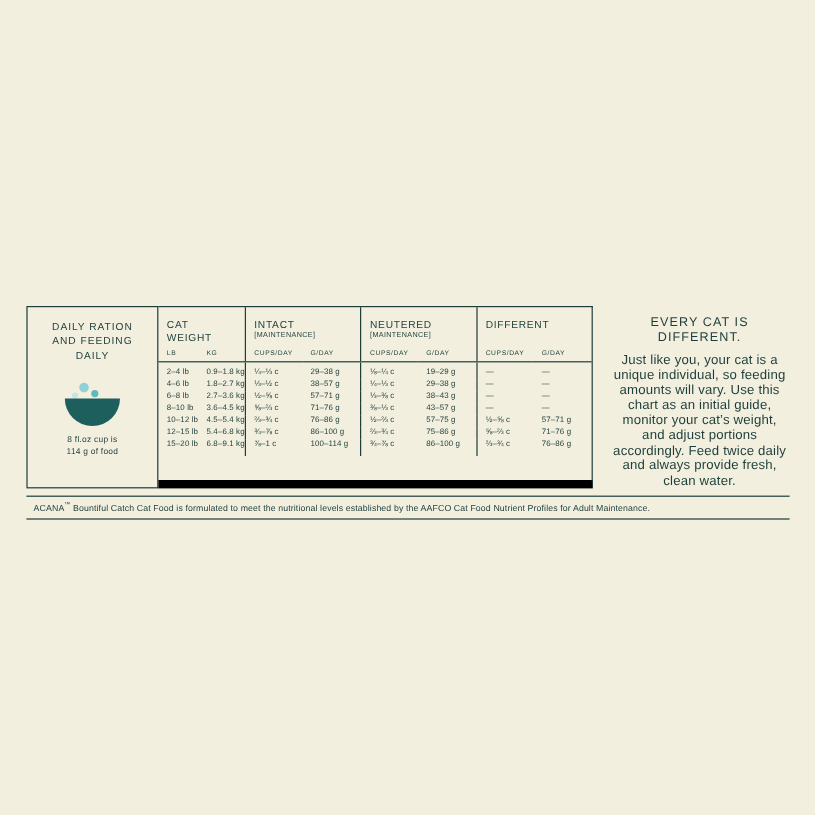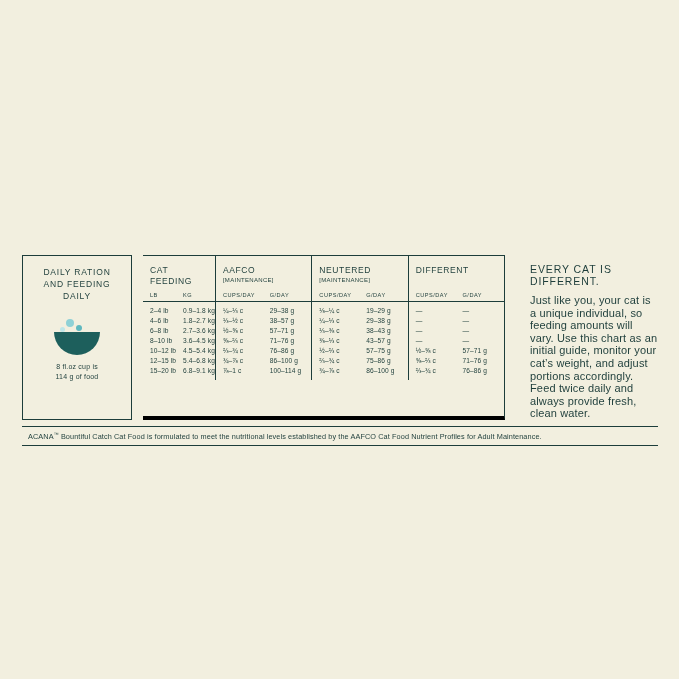--- a/index.html
+++ b/index.html
@@ -16,21 +16,20 @@
   }
   .sheet {
     position: absolute;
     left: 22px;
     top: 255px;
     width: 636px;
   }
   .panel {
     display: flex;
     align-items: stretch;
-    gap: 11px;
   }
   
   .guide {
     width: 110px;
     border-top: 1px solid #1d3d3a;
     border-bottom: 1px solid #1d3d3a;
     border-right: 1px solid #1d3d3a;
     border-left: 1px solid #1d3d3a;
     box-sizing: border-box;
     padding: 10px 6px 8px 6px;
@@ -72,21 +71,21 @@
     line-height: 10px;
     letter-spacing: 0.2px;
     margin-top: 4px;
   }
 
   
   .table {
     flex: 0 0 362px;
     width: 362px;
     border-top: 1px solid #1d3d3a;
-    border-bottom: 4px solid #000000;
+    border-bottom: 7px solid #000000;
     border-right: 1px solid #1d3d3a;
     box-sizing: border-box;
   }
   table {
     border-collapse: collapse;
     width: 100%;
     font-size: 7px;
   }
   th, td {
     padding: 0;
@@ -130,20 +129,21 @@
     padding-bottom: 6px;
   }
   .col-cups { width: 40px; }
   .col-g    { width: 42px; }
 
   
   .copy {
     flex: 1;
     padding-left: 14px;
     box-sizing: border-box;
+    text-align: center;
   }
   .copy h2 {
     margin: 8px 0 7px 0;
     font-size: 10.5px;
     font-weight: 400;
     letter-spacing: 0.9px;
     color: #1d3d3a;
   }
   .copy p {
     margin: 0;
@@ -192,24 +192,24 @@
         <div>114 g of food</div>
       </div>
     </div>
 
     <div class="table">
       <table>
         <thead>
           <tr class="grp-row">
             <th colspan="2">
               <span>CAT</span><br>
-              <span>FEEDING</span>
+              <span>WEIGHT</span>
             </th>
             <th colspan="2" class="vline">
-              <span>AAFCO</span>
+              <span>INTACT</span>
               <span class="sub">[MAINTENANCE]</span>
             </th>
             <th colspan="2" class="vline">
               <span>NEUTERED</span>
               <span class="sub">[MAINTENANCE]</span>
             </th>
             <th colspan="2" class="vline">
               <span>DIFFERENT</span>
               <span class="sub">&nbsp;</span>
             </th>

